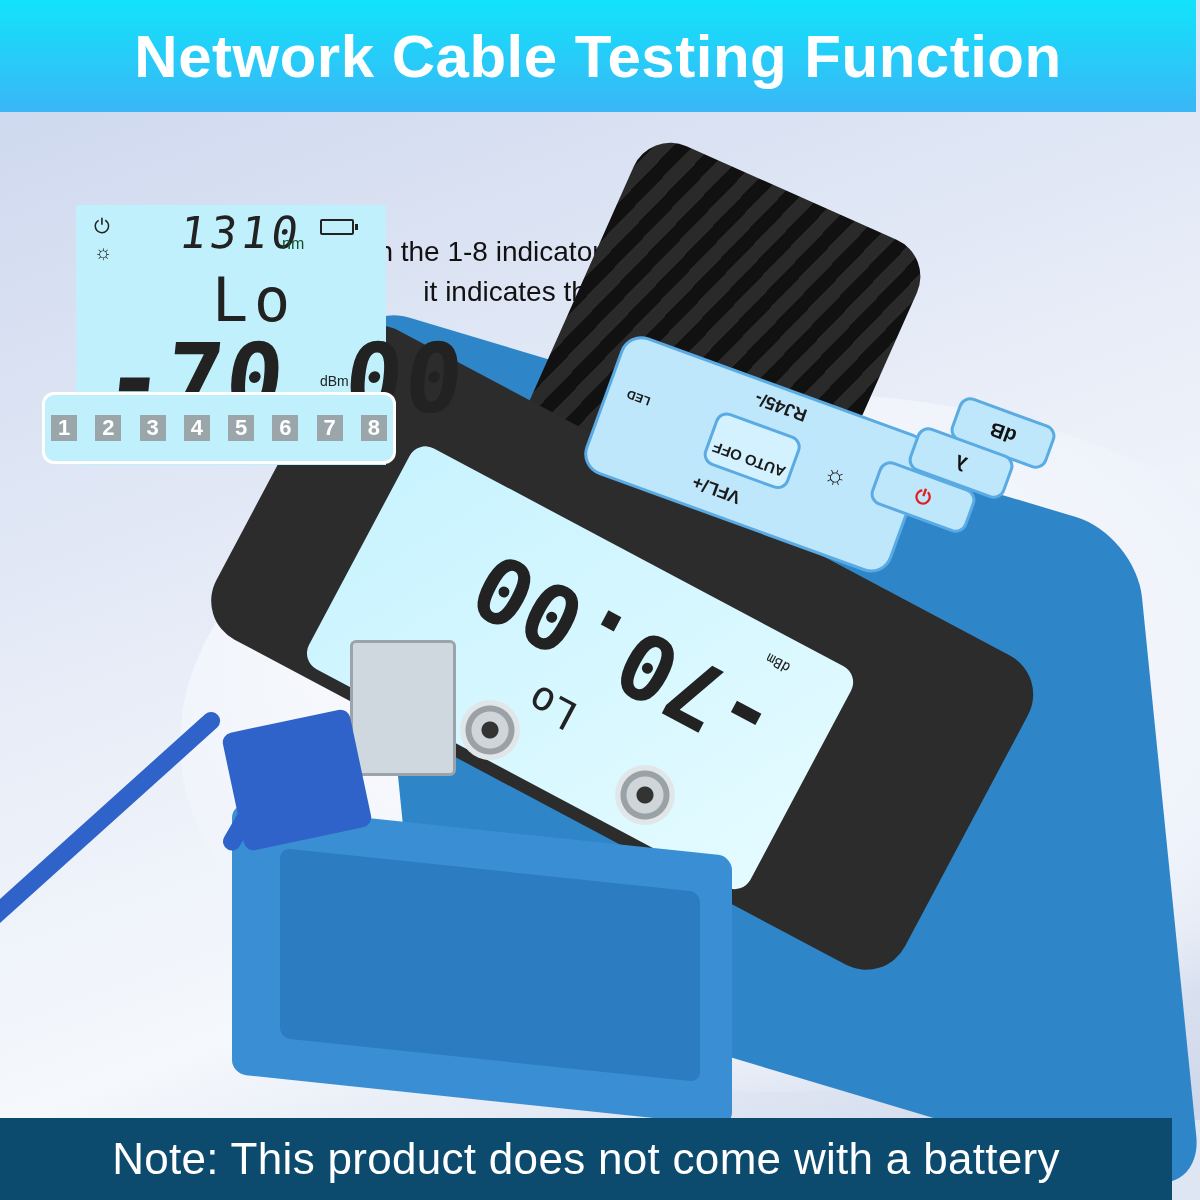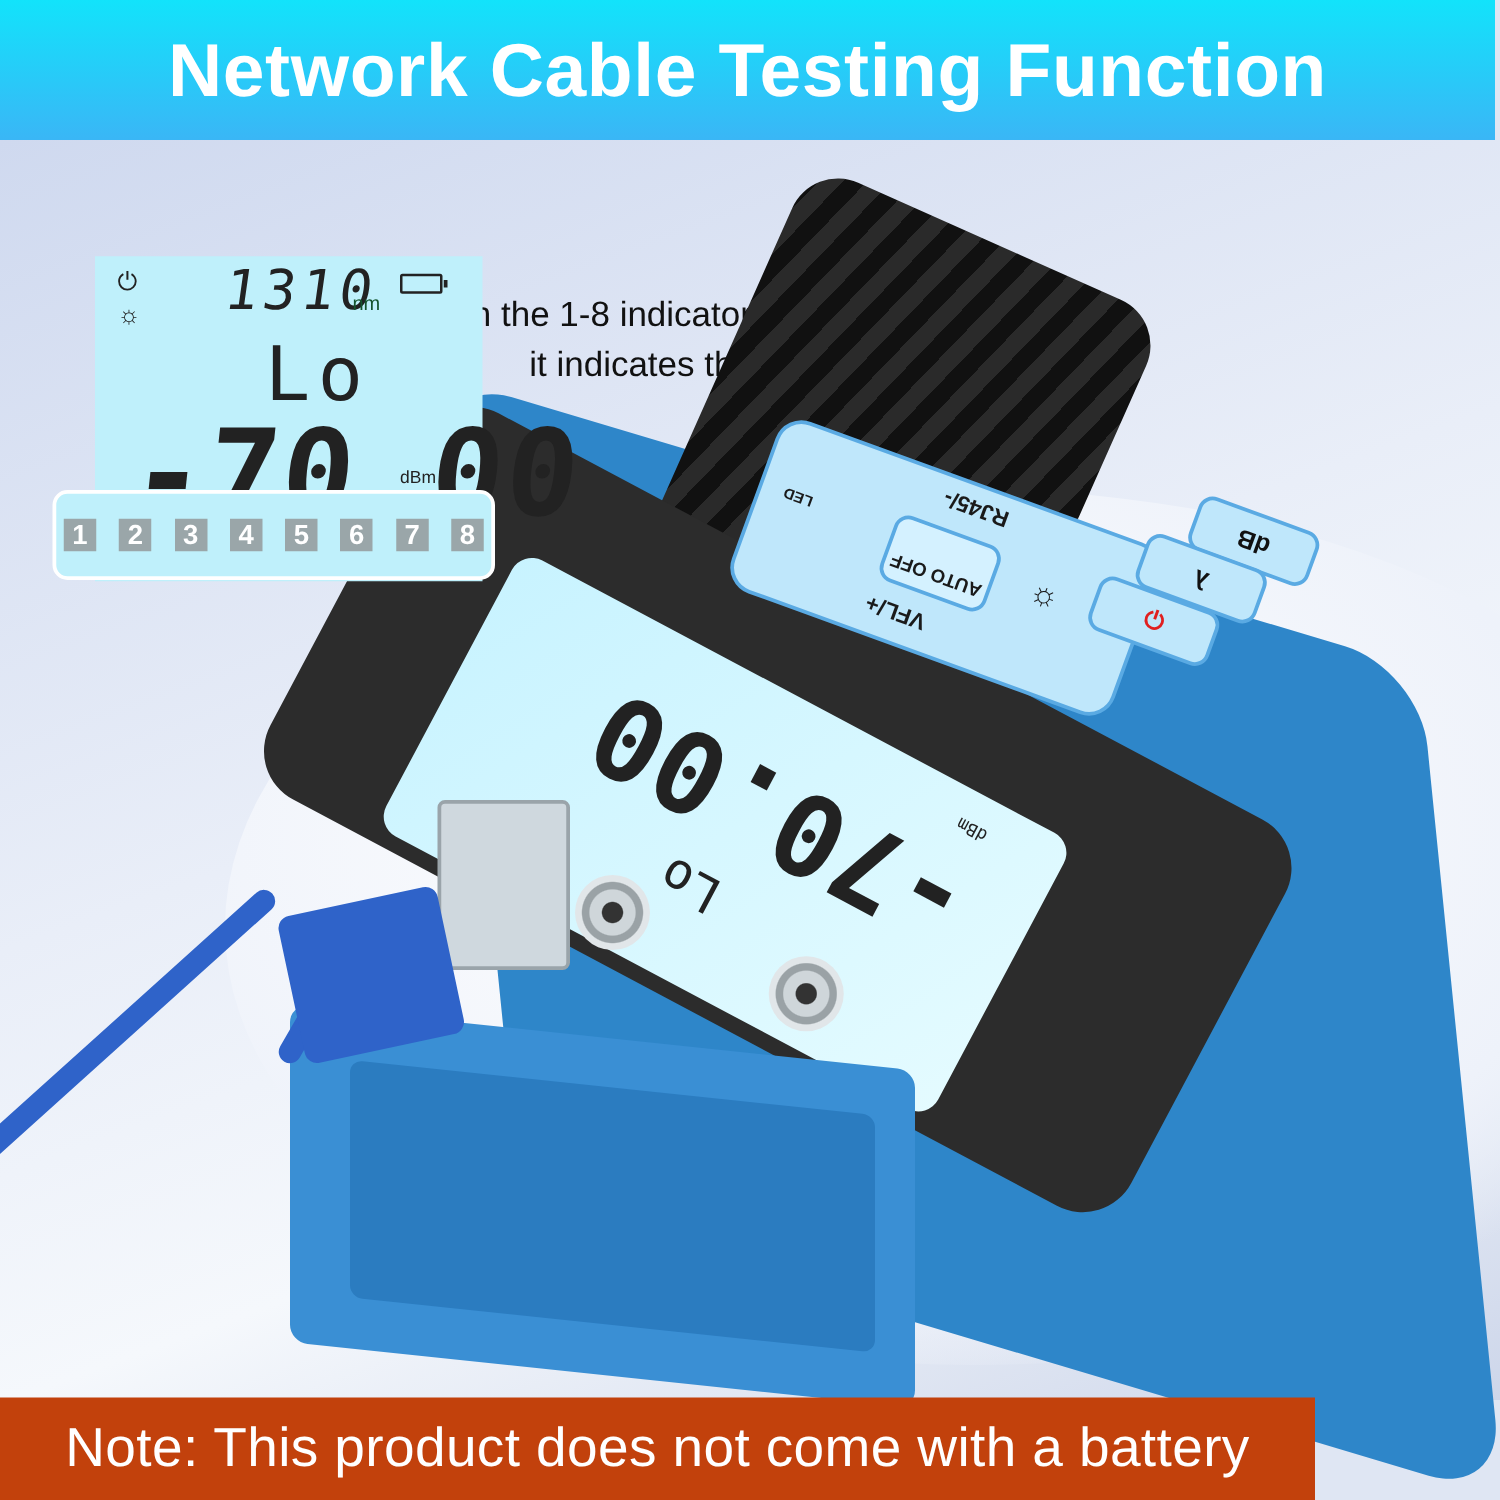--- a/index.html
+++ b/index.html
@@ -65,21 +65,21 @@
   .b-power { left: 872px; top: 474px; transform: rotate(20deg); color: #e02020; }
   .port-rj45 { position: absolute; left: 350px; top: 640px; width: 100px; height: 130px; background: #cfd8de; border: 3px solid #9aa4aa; border-radius: 6px; }
   .cable-head { position: absolute; left: 232px; top: 720px; width: 130px; height: 120px; background: #2f63c9; border-radius: 10px; transform: rotate(-12deg); }
   .cable { position: absolute; left: -20px; top: 920px; width: 320px; height: 18px; background: #2f63c9; border-radius: 9px; transform: rotate(-42deg); transform-origin: left center; }
   .cable2 { position: absolute; left: 210px; top: 810px; width: 70px; height: 18px; background: #2f63c9; border-radius: 9px; transform: rotate(-60deg); }
   .fiber-port { position: absolute; width: 60px; height: 60px; border-radius: 50%;
     background: radial-gradient(circle, #333 0 8px, #cfd6da 9px 18px, #9aa2a6 19px 24px, #e1e6e9 25px); }
   .fp1 { left: 460px; top: 700px; } .fp2 { left: 615px; top: 765px; }
   .cover { position: absolute; left: 232px; top: 830px; width: 500px; height: 270px; background: #3a8fd4; border-radius: 14px; transform: skewY(6deg); }
   .cover-inner { position: absolute; left: 280px; top: 870px; width: 420px; height: 190px; background: #2b7cc0; border-radius: 10px; transform: skewY(6deg); }
-  .bottom-banner { position: absolute; left: 0; top: 1118px; width: 1052px; height: 82px; background: #c2410c;
+  .bottom-banner { position: absolute; left: 0; top: 1118px; width: 1172px; height: 82px; background: #0c4a6e;
     display: flex; align-items: center; justify-content: center; }
   .bottom-banner p { margin: 0; color: #fff; font-size: 44px; font-weight: 400; letter-spacing: 0.3px; }
 </style>
 </head>
 <body>
 
 <header class="top-banner">
   <h1>Network Cable Testing Function</h1>
 </header>
 

